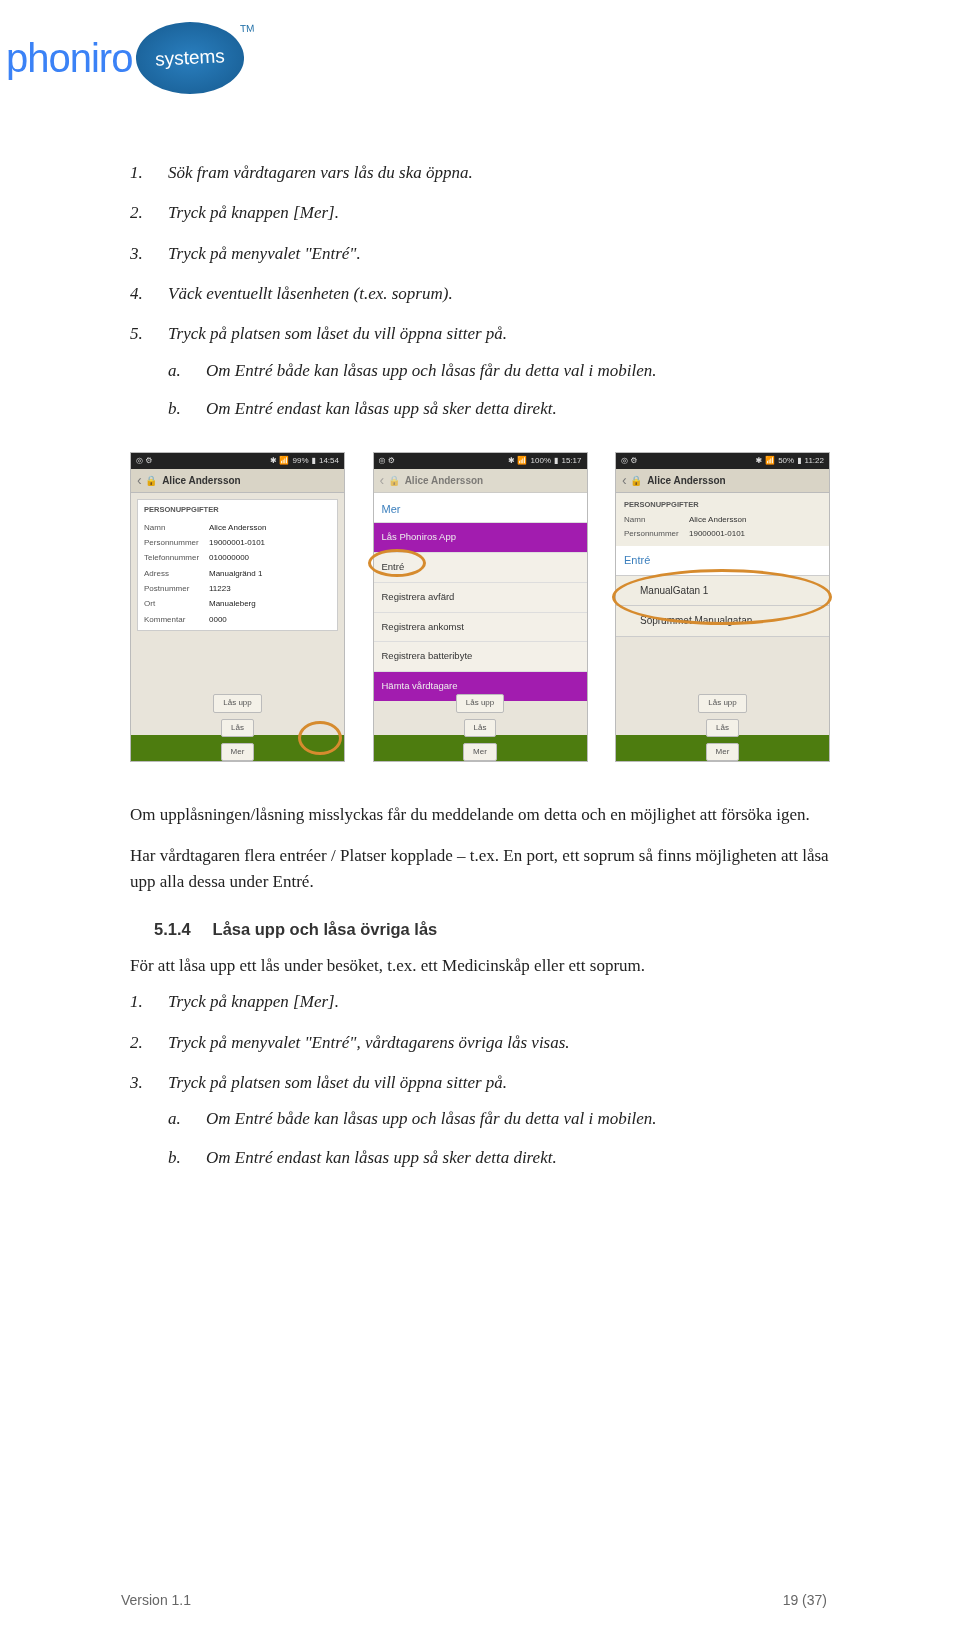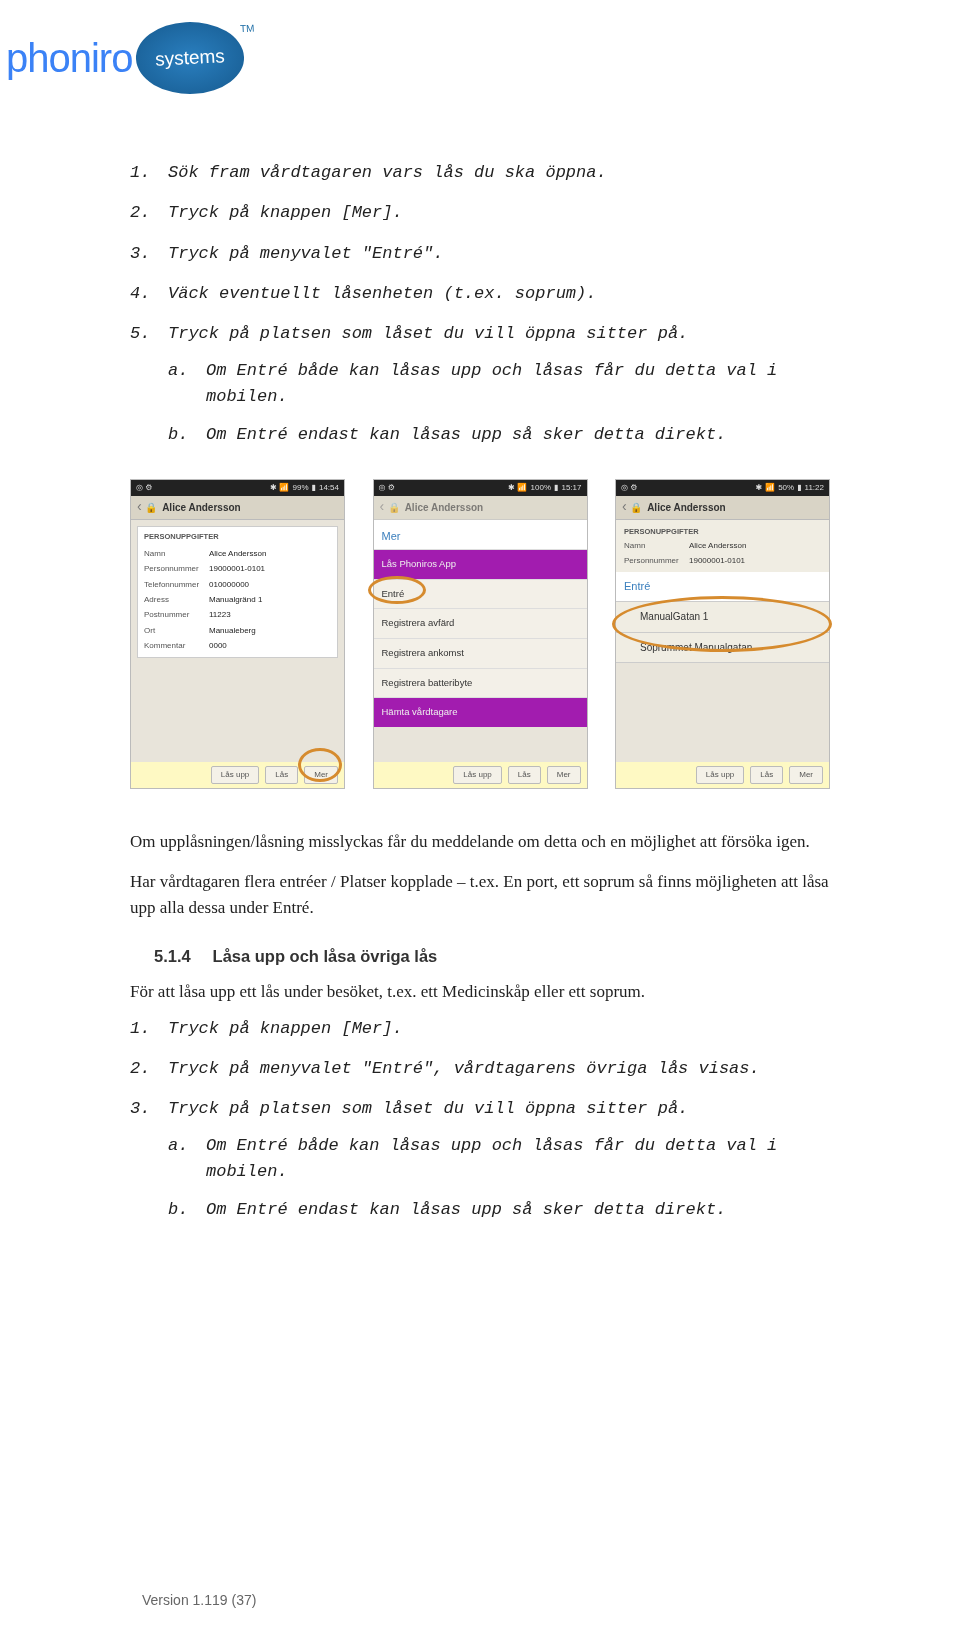--- a/index.html
+++ b/index.html
@@ -39,21 +39,21 @@
     font-family: Arial, sans-serif;
   }
   .content {
     position: absolute;
     left: 130px; top: 160px;
     width: 700px;
     font-size: 17px;
     line-height: 1.55;
   }
   .ol-top { list-style: none; counter-reset: top; }
-  .ol-top > li { counter-increment: top; font-style: italic; margin-bottom: 14px; padding-left: 38px; position: relative; font-family: Liberation Mono, monospace; }
+  .ol-top > li { counter-increment: top; font-style: italic; margin-bottom: 14px; padding-left: 38px; position: relative; }
   .ol-top > li::before { content: counter(top) "."; position: absolute; left: 0; }
   .ol-sub { list-style: none; margin-top: 10px; }
   .ol-sub > li { font-style: italic; margin-bottom: 12px; padding-left: 38px; position: relative; }
   .ol-sub > li.a::before { content: "a."; position: absolute; left: 0; }
   .ol-sub > li.b::before { content: "b."; position: absolute; left: 0; }
   .screens {
     display: flex; justify-content: space-between;
     margin: 30px 0 40px 0;
     gap: 20px;
   }
@@ -88,23 +88,23 @@
   .panel {
     background: #fff; margin: 6px; border: 1px solid #ccc;
     font-size: 8px;
   }
   .panel .hdr { padding: 4px 6px; font-weight: bold; color:#555; font-size:7.5px; }
   .panel .row { display:flex; padding: 1.5px 6px; }
   .panel .row .k { width: 65px; color:#555; }
   .panel .row .v { color:#222; }
   .btnbar {
     margin-top: auto;
-    background: #fef9c3; height: 26px;
+    background: #4d7c0f; height: 26px;
     display: flex; align-items: center; justify-content: flex-end;
-    gap: 6px; padding: 0 6px;
+    gap: 6px; padding: 0 6px; flex-direction: column;
   }
   .btnbar .btn {
     background: #f4f1e8; border: 1px solid #bbb;
     padding: 2px 9px; font-size: 8px; border-radius: 2px;
     color:#555;
   }
   .circle {
     position: absolute; border: 3px solid #d68b2e; border-radius: 50%;
     pointer-events: none;
   }
@@ -119,23 +119,23 @@
   .sec-h {
     font-family: Arial, sans-serif;
     font-size: 16.5px;
     color: #333;
     margin: 22px 0 10px 24px;
     font-style: normal;
   }
   .sec-num { display:inline-block; width:54px; }
   .footer {
     position: absolute;
-    bottom: 36px; left: 142px;
+    bottom: 36px; left: 121px;
     width: 706px;
-    display: flex; 
+    display: flex; justify-content: space-between;
     font-family: Arial, sans-serif;
     font-size: 14px; color: #666;
   }
 </style>
 </head>
 <body>
 
 <div class="logo">
   <span class="logo-text">phoniro</span>
   <span class="logo-badge">

